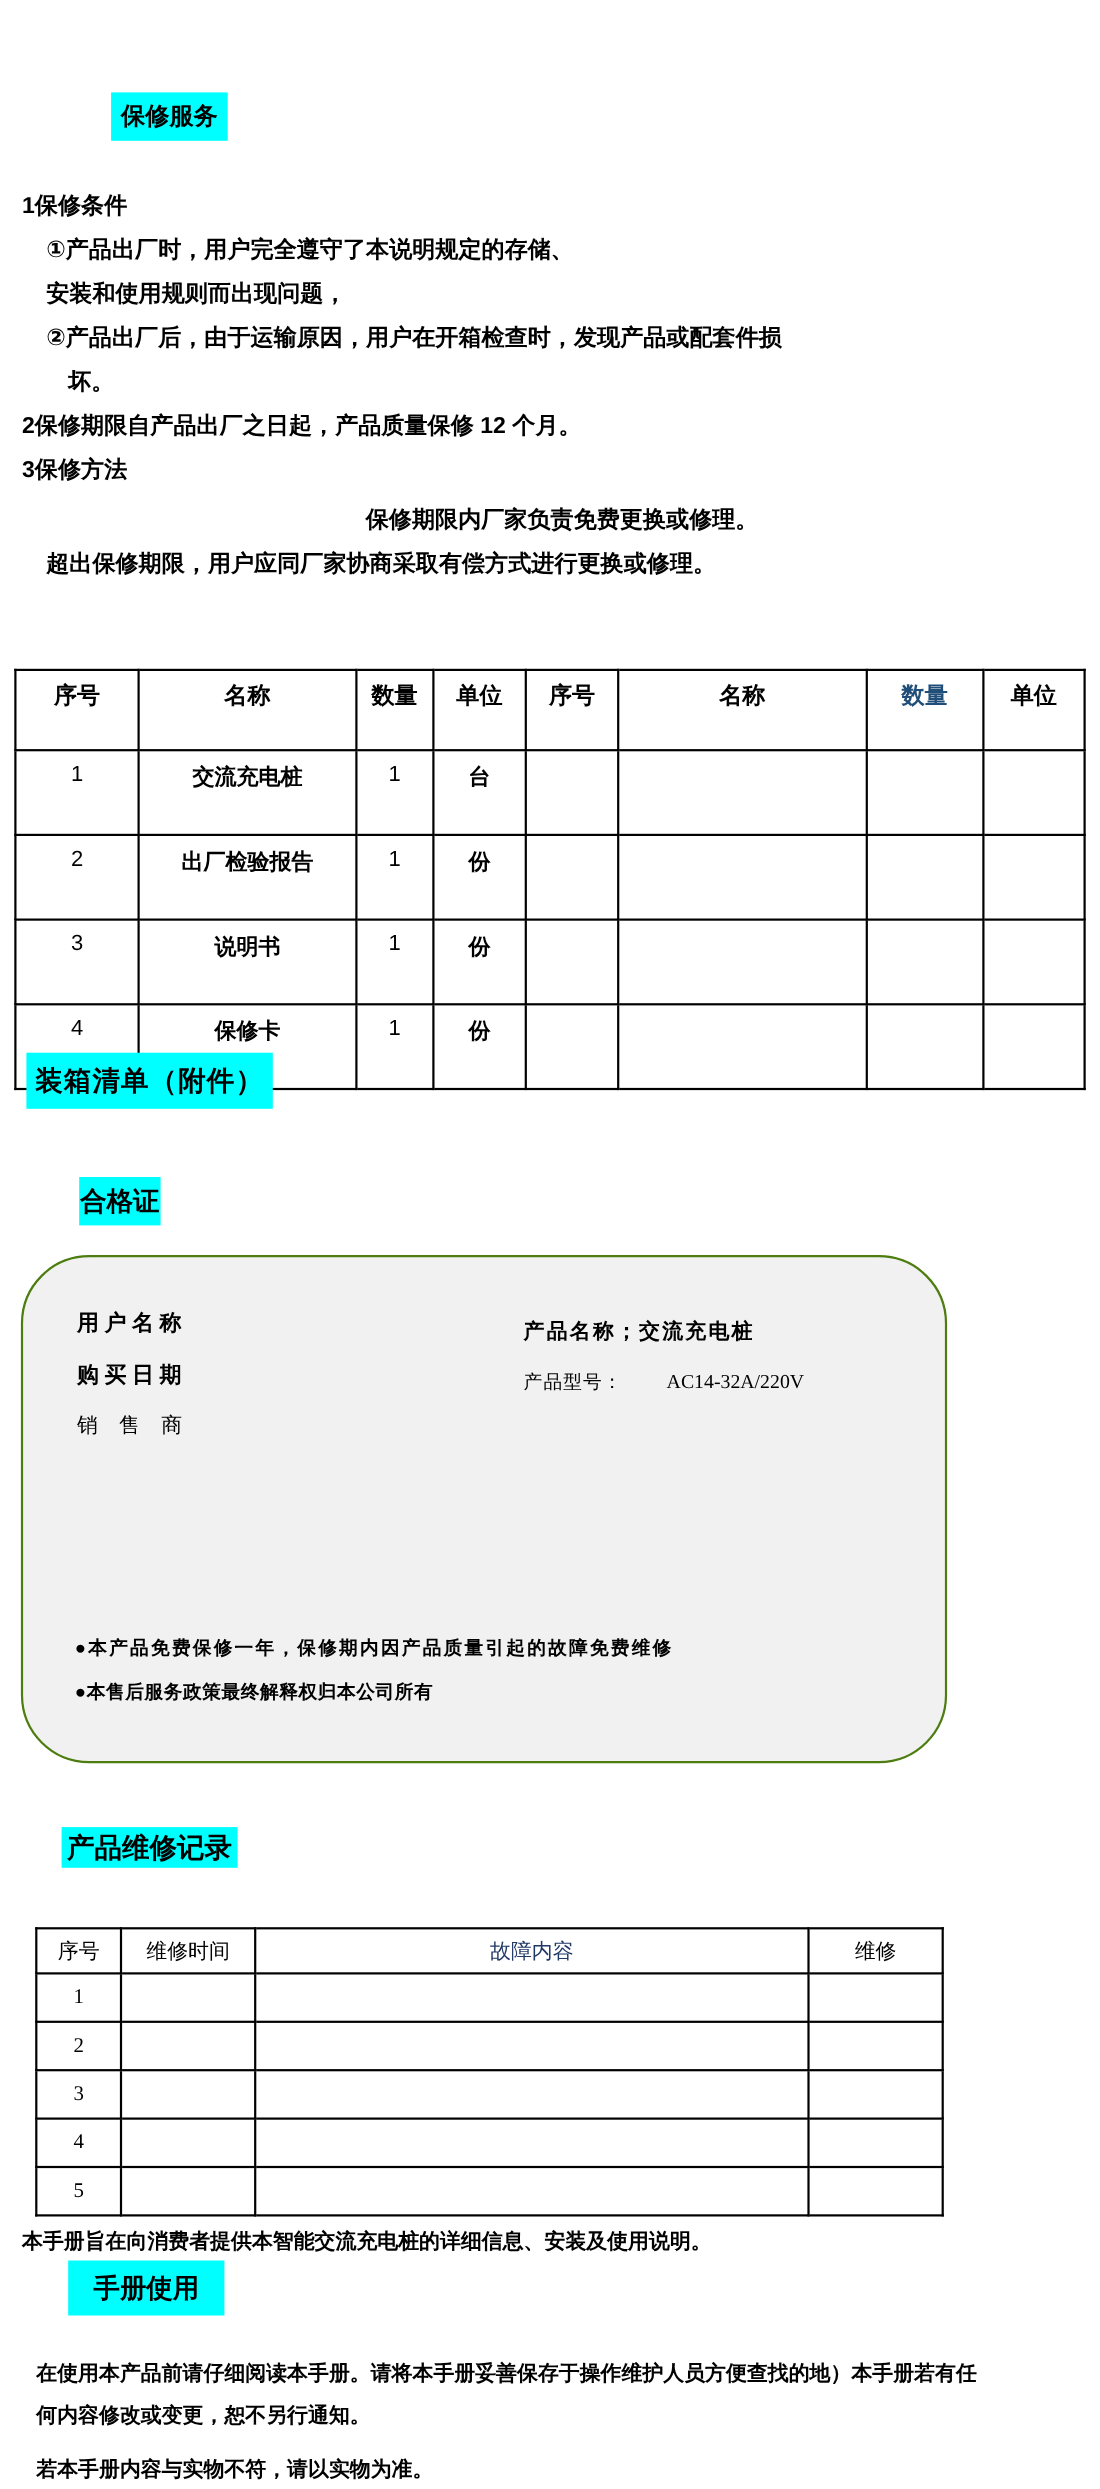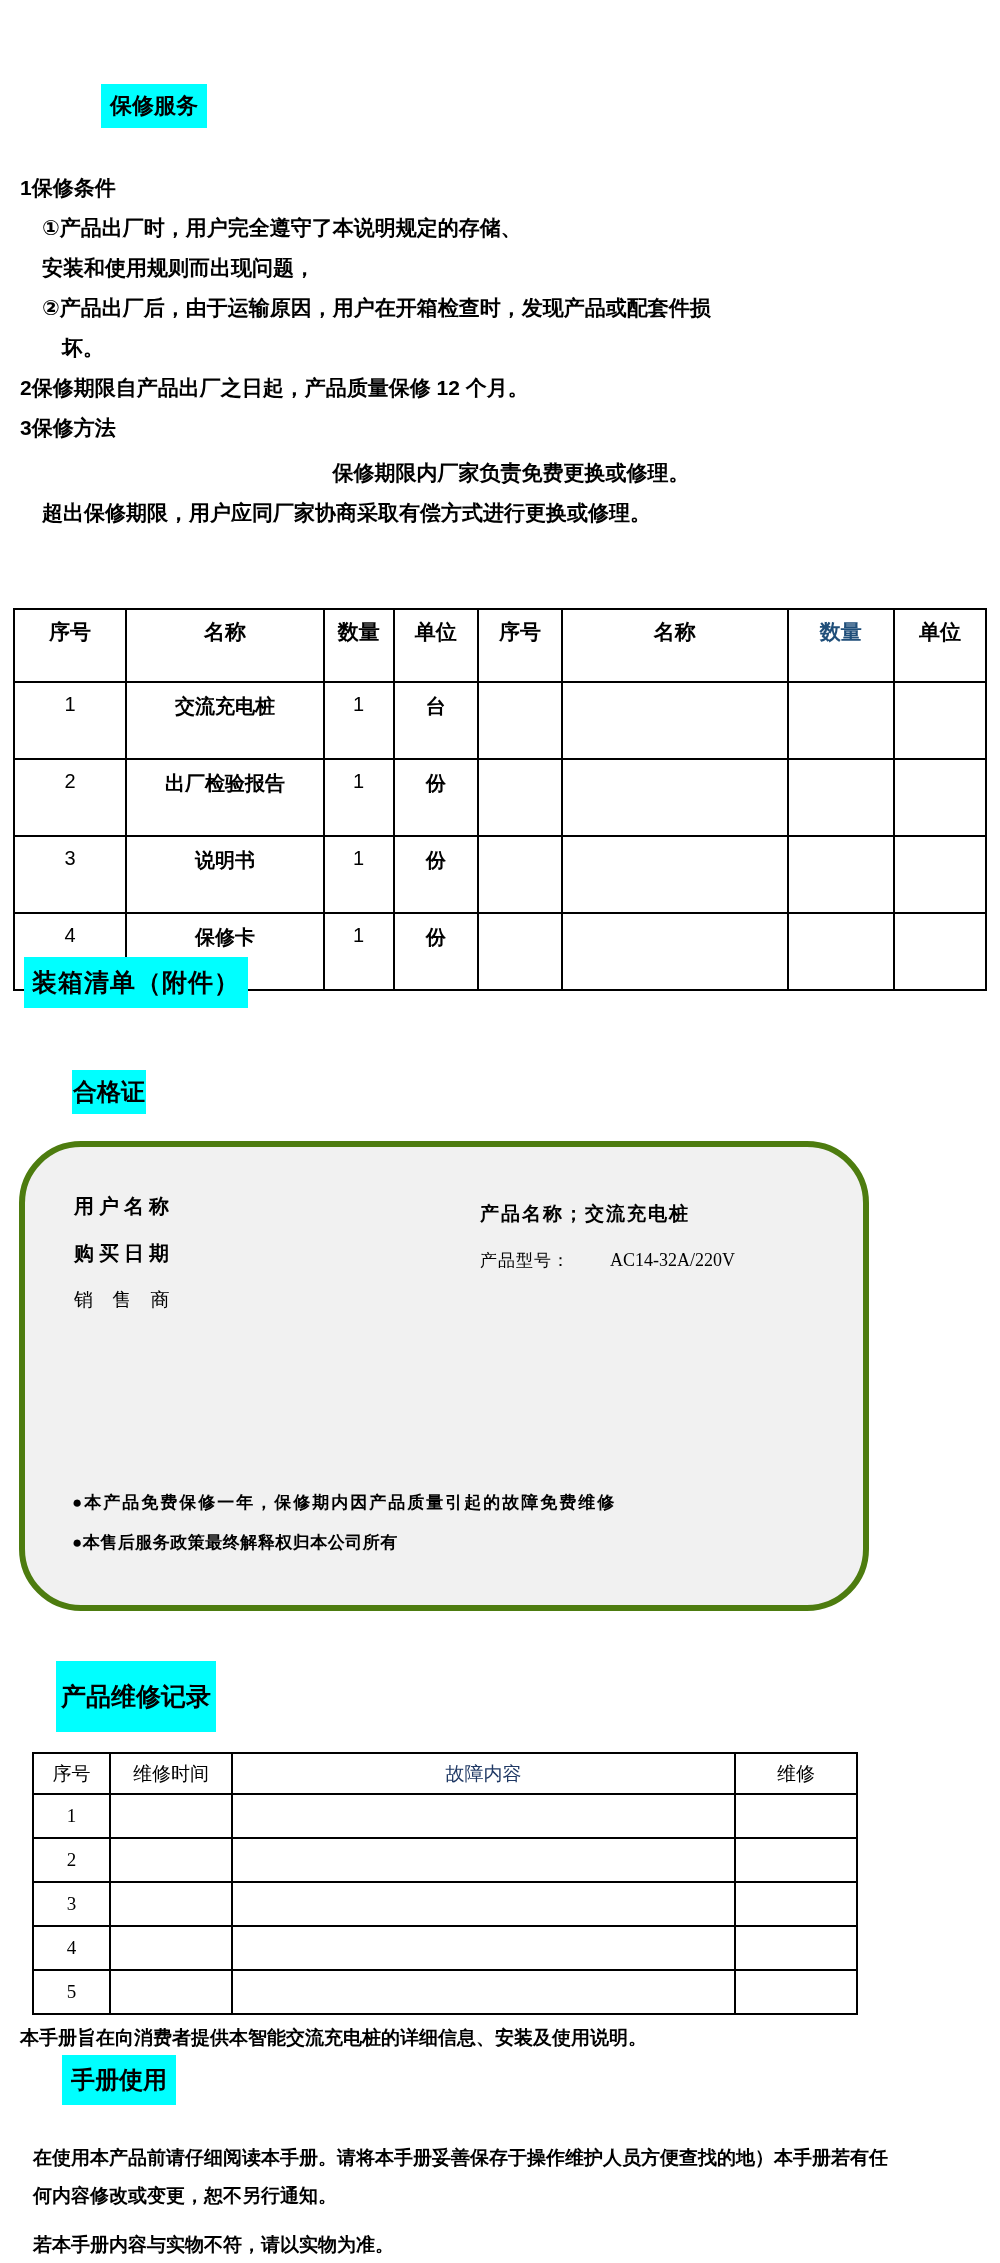--- a/index.html
+++ b/index.html
@@ -4,43 +4,43 @@
 <style>
   html,body{margin:0;padding:0;background:#ffffff;}
   body{font-family:"Liberation Sans","DejaVu Sans",sans-serif;color:#000;}
   .page{position:relative;width:1000px;height:2263px;background:#fff;overflow:hidden;}
 
   
   .hl{position:absolute;display:inline-block;background:#00ffff;color:#000;font-weight:bold;white-space:nowrap;}
   .hl-warranty{left:57px;top:84px;font-size:22px;padding:7px 9px;margin-left:44px;}
   .hl-packing{left:24px;top:957px;font-size:25px;padding:9px 8px;letter-spacing:1px;}
   .hl-cert{left:72px;top:1070px;font-size:24px;padding:6px 1px;}
-  .hl-repair{left:56px;top:1661px;font-size:25px;padding:19px 5px;}
-  .hl-manual{left:62px;top:2055px;font-size:24px;padding:9px 9px;}
+  .hl-repair{left:56px;top:1661px;font-size:25px;padding:2px 5px;}
+  .hl-manual{left:62px;top:2055px;font-size:24px;padding:9px 23px;}
 
   
   .warranty-body{position:absolute;left:0;top:168px;width:980px;font-size:21px;font-weight:600;line-height:40px;}
   .warranty-body .ln{white-space:nowrap;}
   .ind-a{padding-left:20px;}
   .ind-b{padding-left:42px;}
   .ind-c{padding-left:62px;}
   .gap-top{margin-top:5px;text-align:center;}
 
   
   table{border-collapse:collapse;table-layout:fixed;}
   .packing-table{position:absolute;left:13px;top:608px;width:974px;}
   .packing-table th,.packing-table td{border:2px solid #000;vertical-align:top;text-align:center;overflow:hidden;}
   .packing-table th{height:62px;font-size:21px;font-weight:bold;padding-top:8px;}
   .packing-table td{height:64px;font-size:20px;font-weight:bold;padding-top:10px;}
   .packing-table td.num{font-weight:400;font-size:20px;}
   .th-navy{color:#1f4e79;}
 
   
   .cert-box{position:absolute;left:19px;top:1141px;width:838px;height:458px;background:#f1f1f1;
-            border:6px solid #4d7c0f;border-radius:62px;}
+            border:2px solid #4d7c0f;border-radius:62px;}
   .cert-item{position:absolute;white-space:nowrap;}
   .cert-label{font-size:20px;font-weight:bold;letter-spacing:5px;}
   .cert-user{left:49px;top:46px;}
   .cert-date{left:49px;top:93px;}
   .cert-seller{left:49px;top:140px;font-weight:400;font-size:19px;letter-spacing:7px;}
   .cert-pname{left:455px;top:54px;font-size:19px;font-weight:bold;letter-spacing:2px;}
   .cert-pmodel{left:455px;top:102px;font-size:17px;font-weight:400;letter-spacing:1px;}
   .cert-pmodel .model-val{font-family:"Liberation Serif","DejaVu Serif",serif;font-size:18px;letter-spacing:0;margin-left:40px;}
   .cert-bullet{left:47px;font-size:17px;font-weight:bold;}
   .cert-b1{top:344px;letter-spacing:2px;}

